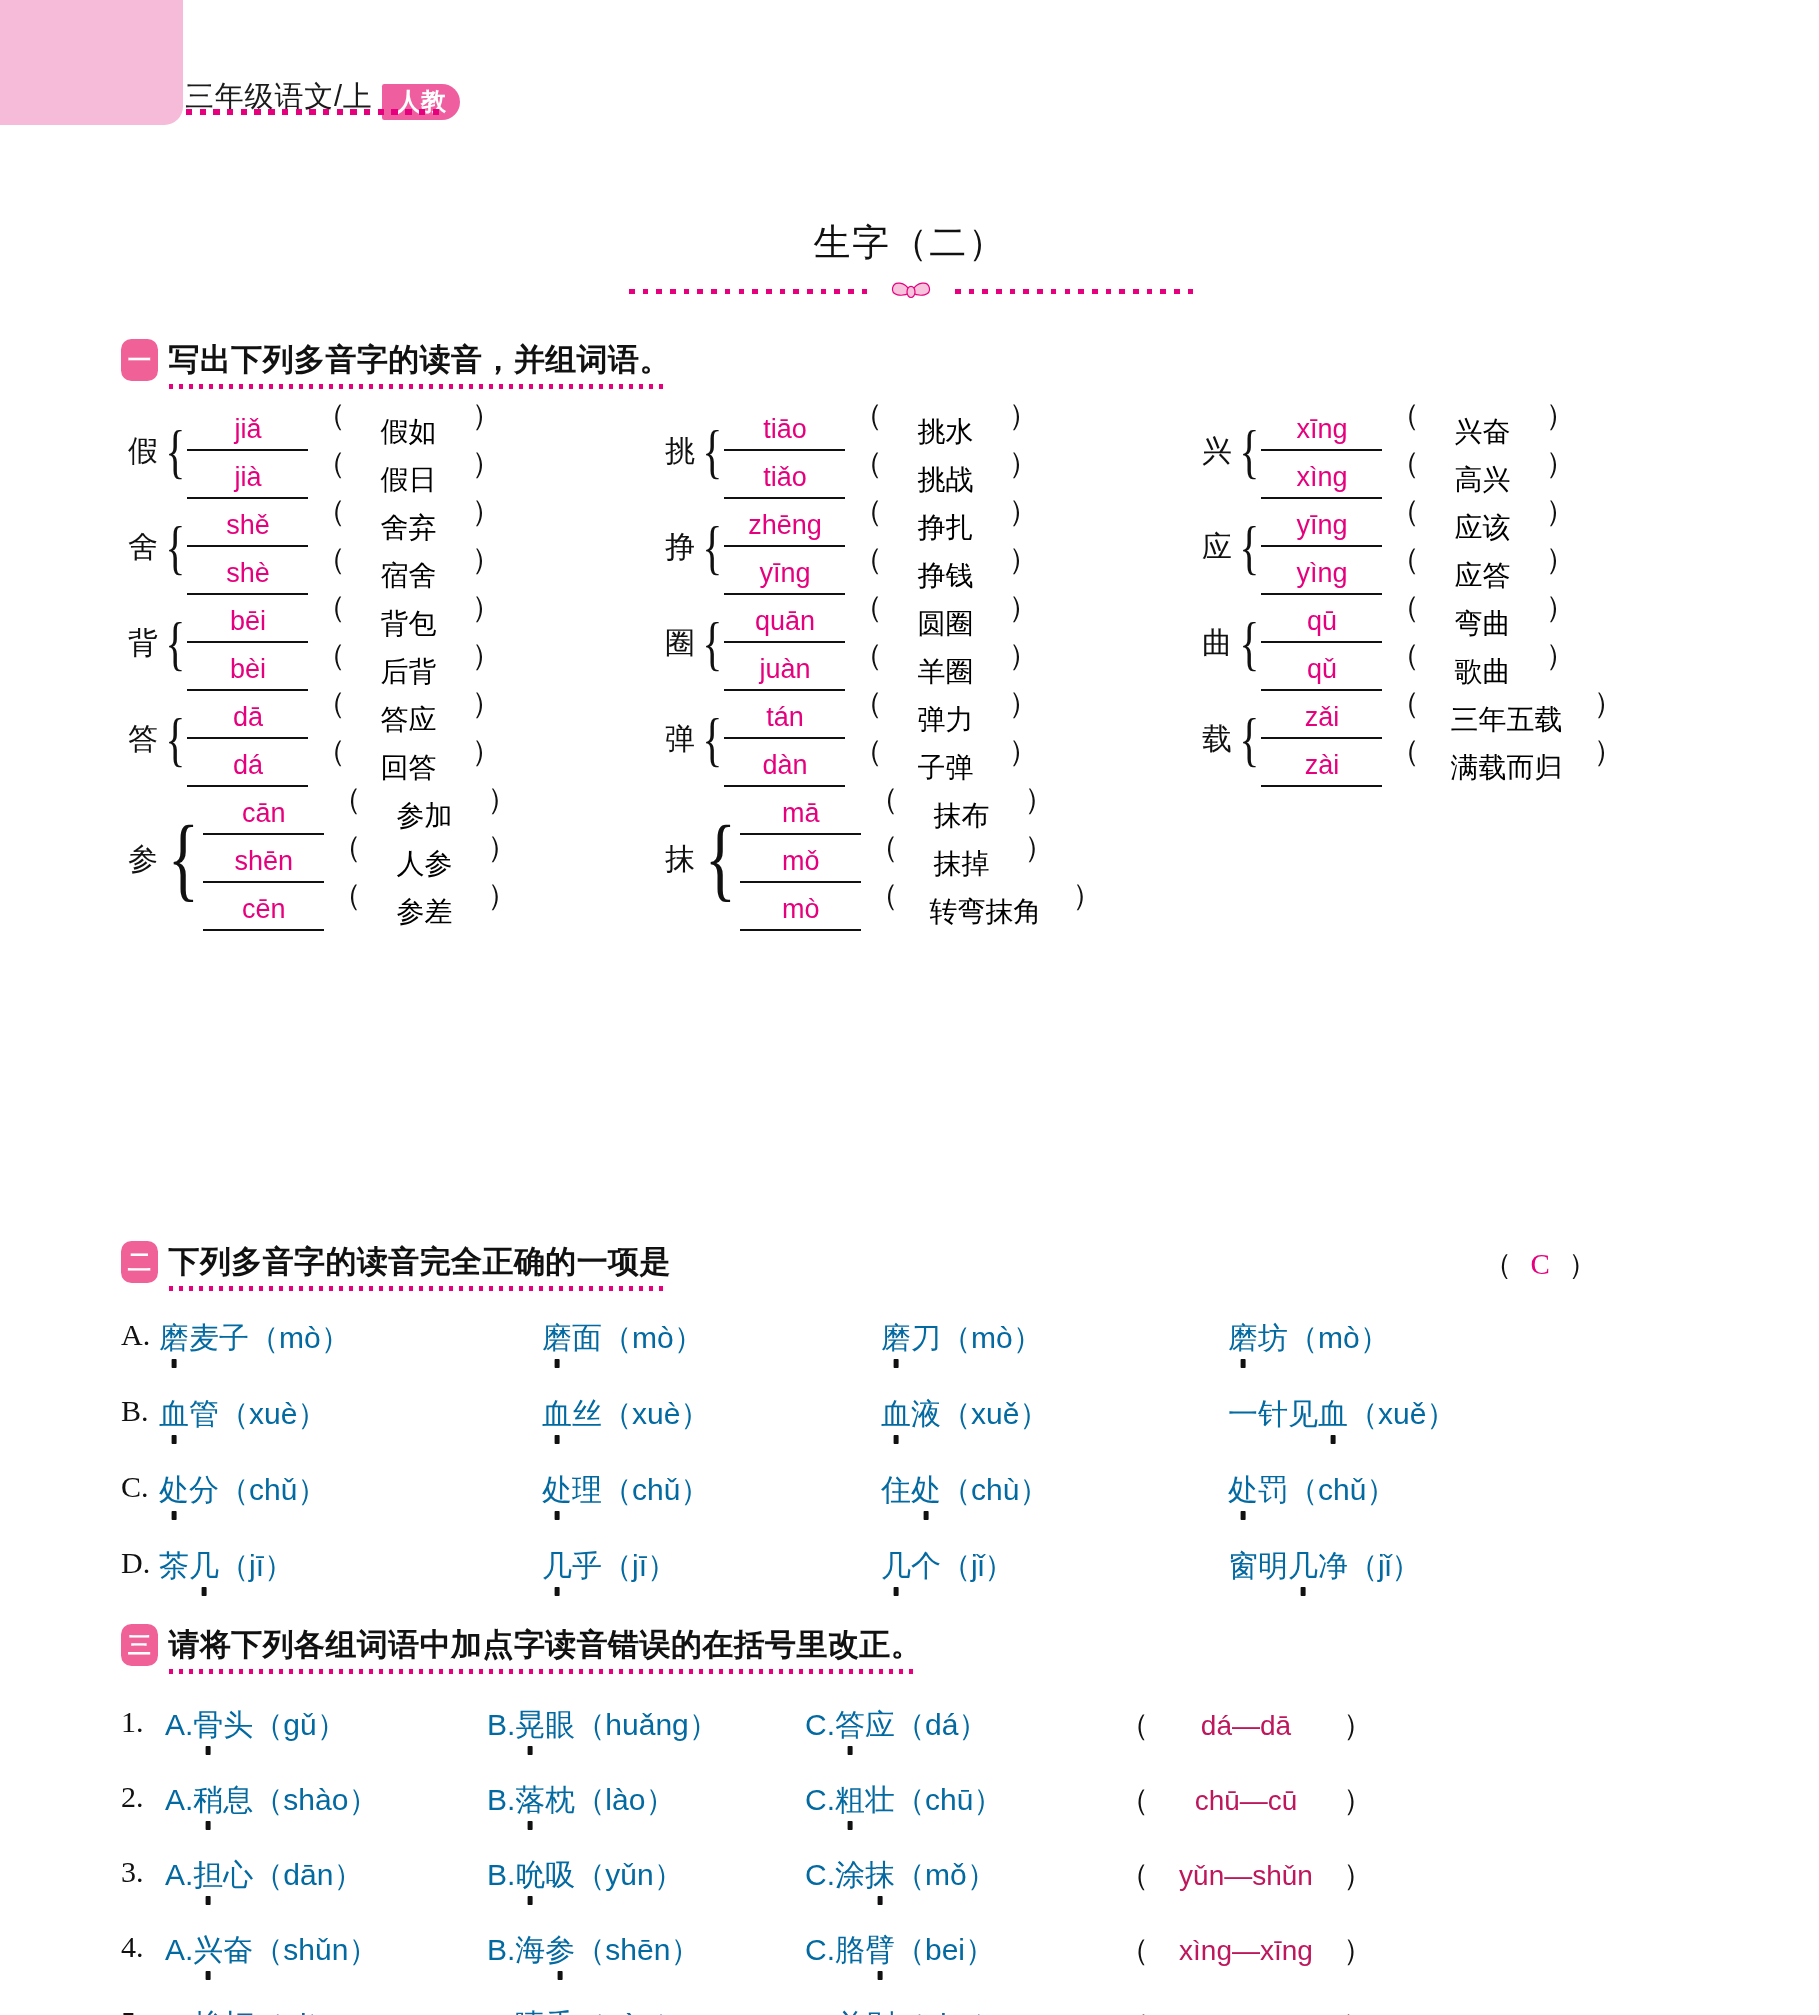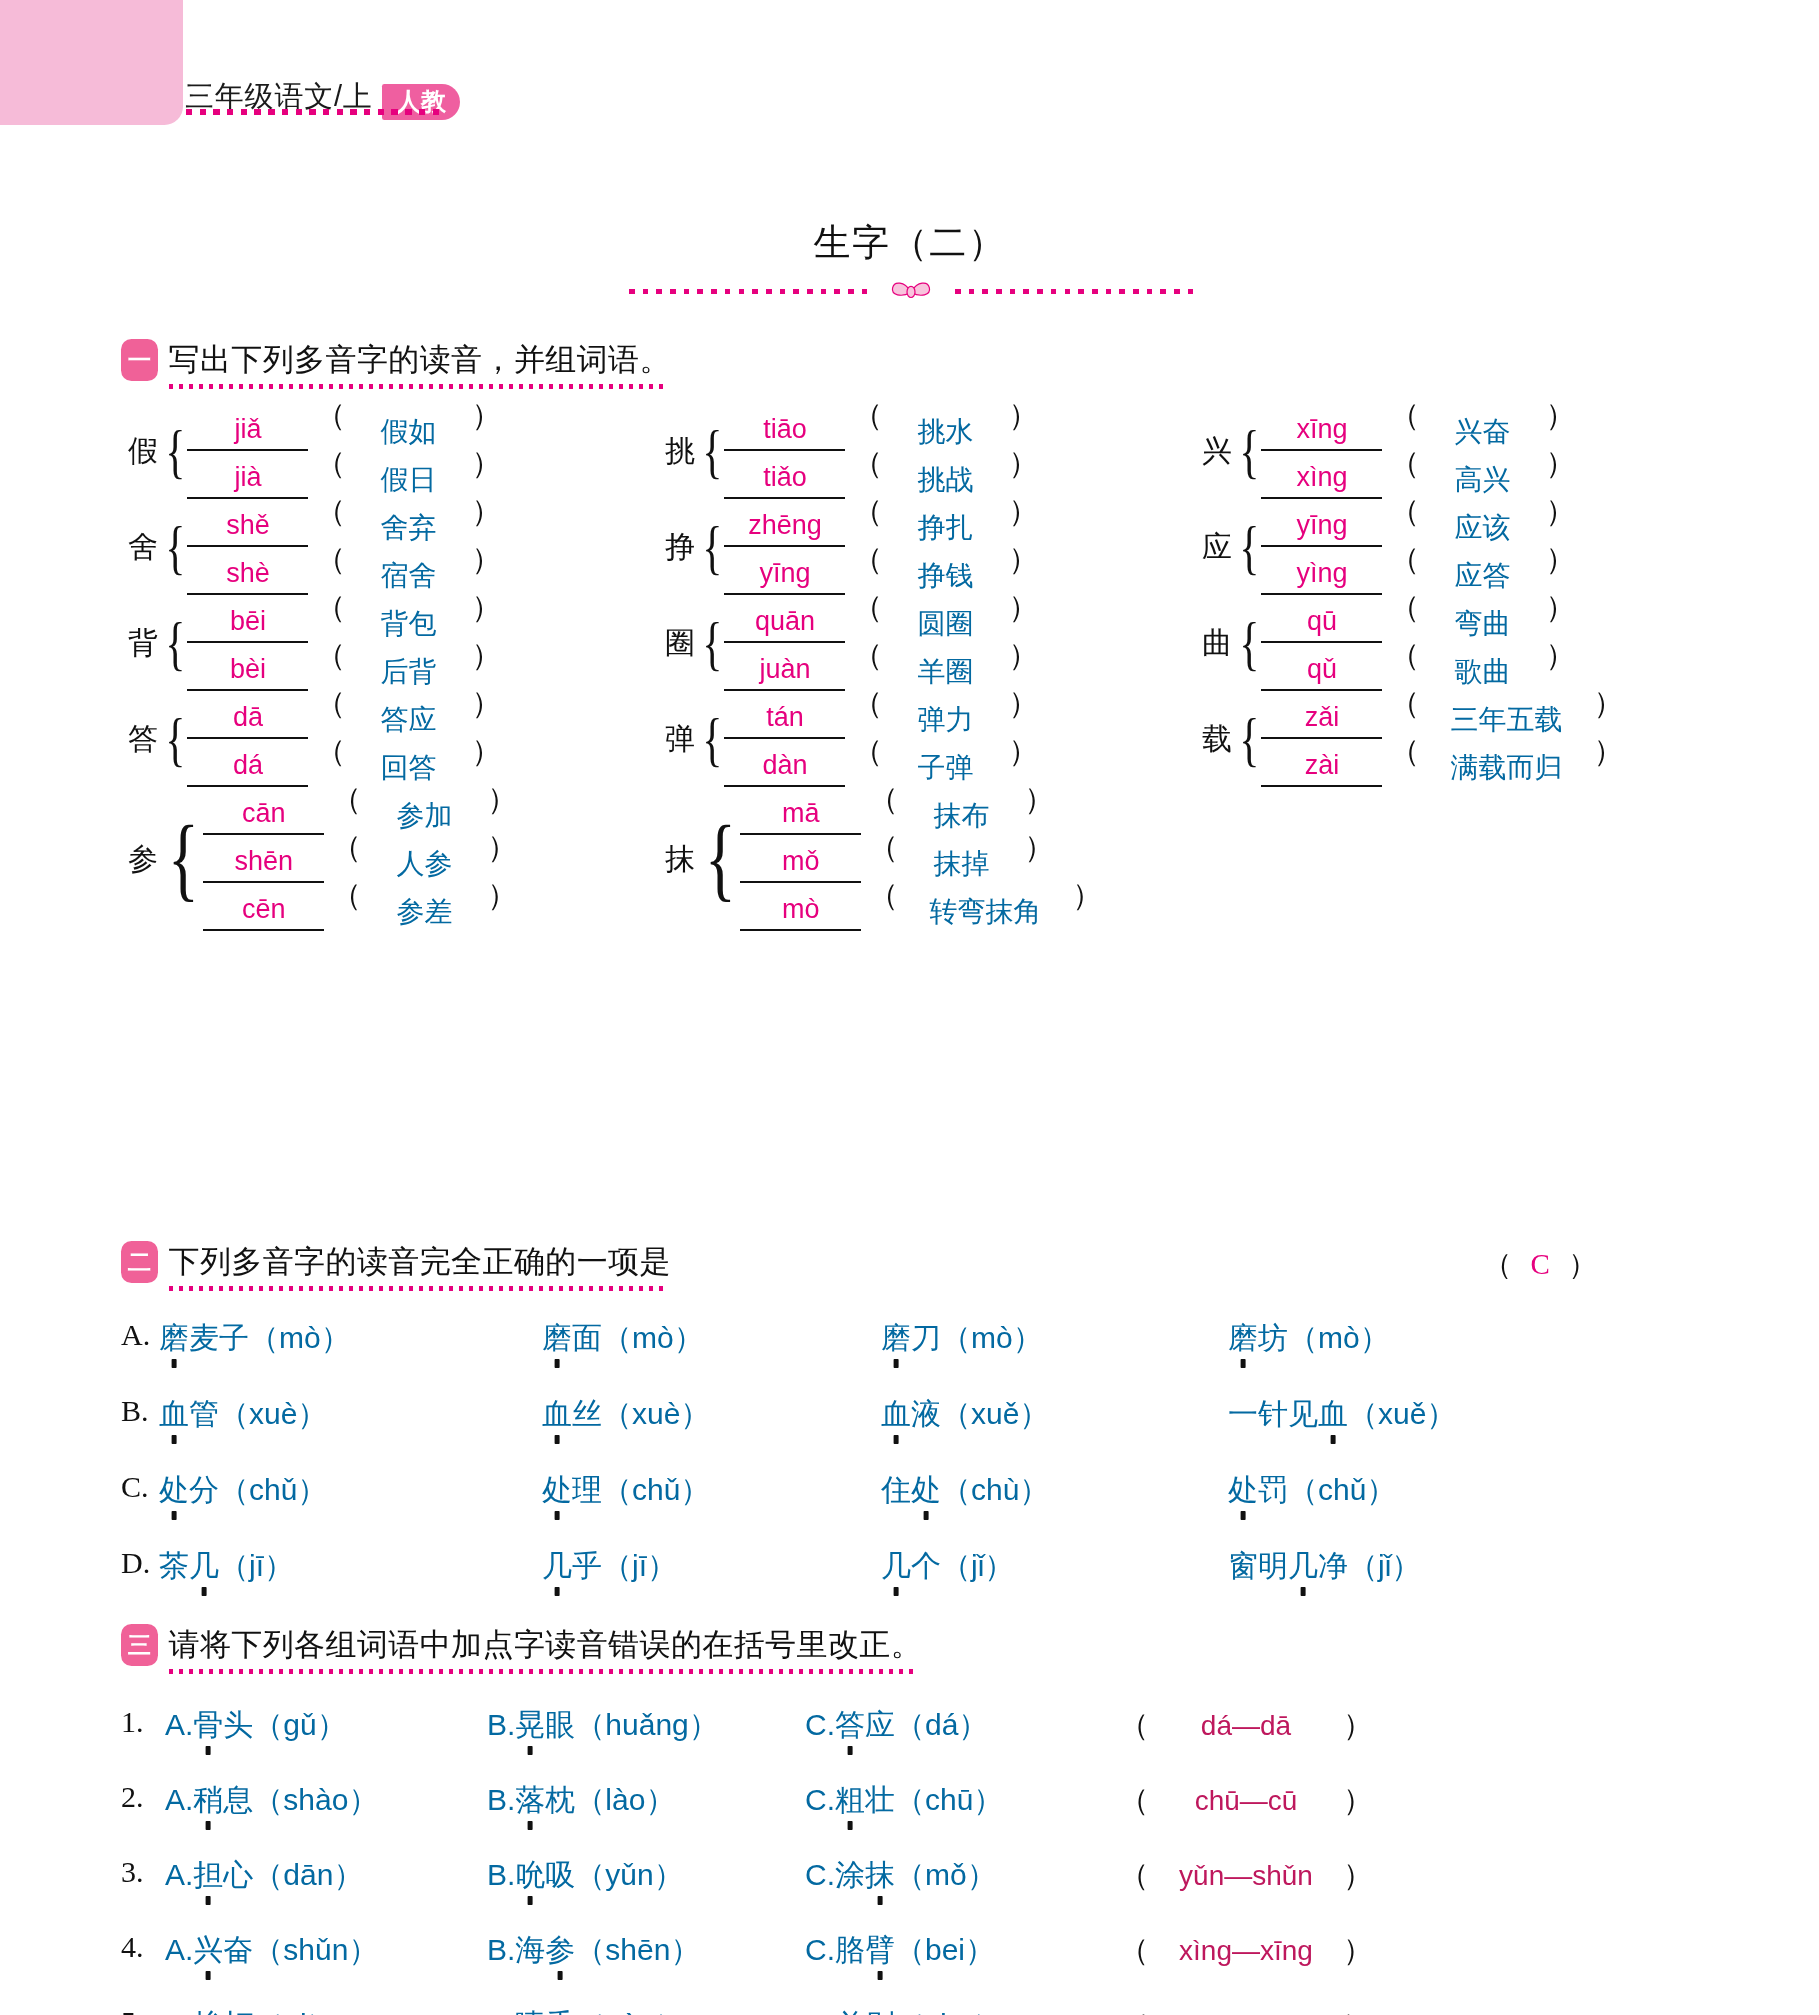--- a/index.html
+++ b/index.html
@@ -51,21 +51,21 @@
   
   .sec{position:absolute;display:flex;align-items:center;}
   .sec-num{
     width:37px;height:42px;background:#f06198;border-radius:10.5px;
     display:flex;align-items:center;justify-content:center;
     color:#fff;font-size:23.4px;font-weight:bold;flex:0 0 auto;
     font-family:"Liberation Sans","DejaVu Sans",sans-serif;
   }
   .sec-txt{
     margin-left:10.5px;font-size:31px;color:#111;letter-spacing:0.4px;white-space:nowrap;
-    font-family:"Liberation Sans","DejaVu Sans",sans-serif;font-weight:400;
+    font-family:"Liberation Sans","DejaVu Sans",sans-serif;font-weight:700;
     position:relative;
   }
   .sec-txt.dotted::after{
     content:"";position:absolute;left:0.8px;right:4px;bottom:-8px;height:4.8px;
     background-image:repeating-linear-gradient(to right,#e6007e 0 4.4px,transparent 4.4px 10px);
   }
   .sec-ans{
     position:absolute;font-size:29px;color:#111;white-space:nowrap;
     font-family:"Liberation Serif","DejaVu Serif",serif;
   }
@@ -90,21 +90,21 @@
   .py{
     width:121px;border-bottom:2px solid #111;text-align:center;
     color:#e6007e;font-size:27px;line-height:1.05;padding-bottom:6px;
     font-family:"Liberation Sans","DejaVu Sans",sans-serif;flex:0 0 auto;
   }
   .paren{
     display:flex;align-items:center;font-size:30px;color:#111;margin-left:7.3px;
     font-family:"Liberation Serif","DejaVu Serif",serif;
   }
   .paren .wd{
-    color:#0369a1;min-width:113px;text-align:center;font-size:28px;
+    color:#000000;min-width:113px;text-align:center;font-size:28px;
     font-family:"Liberation Sans","DejaVu Sans",sans-serif;
     padding:0 6.4px;
     margin-top:33px;
   }
   .paren .wd.wide{min-width:161px;}
   
   .ex2{position:absolute;left:121px;top:1318px;width:1612px;}
   .opt-row{display:flex;align-items:flex-start;height:76px;}
   .opt-lead{
     font-size:30px;color:#111;width:38px;flex:0 0 auto;

